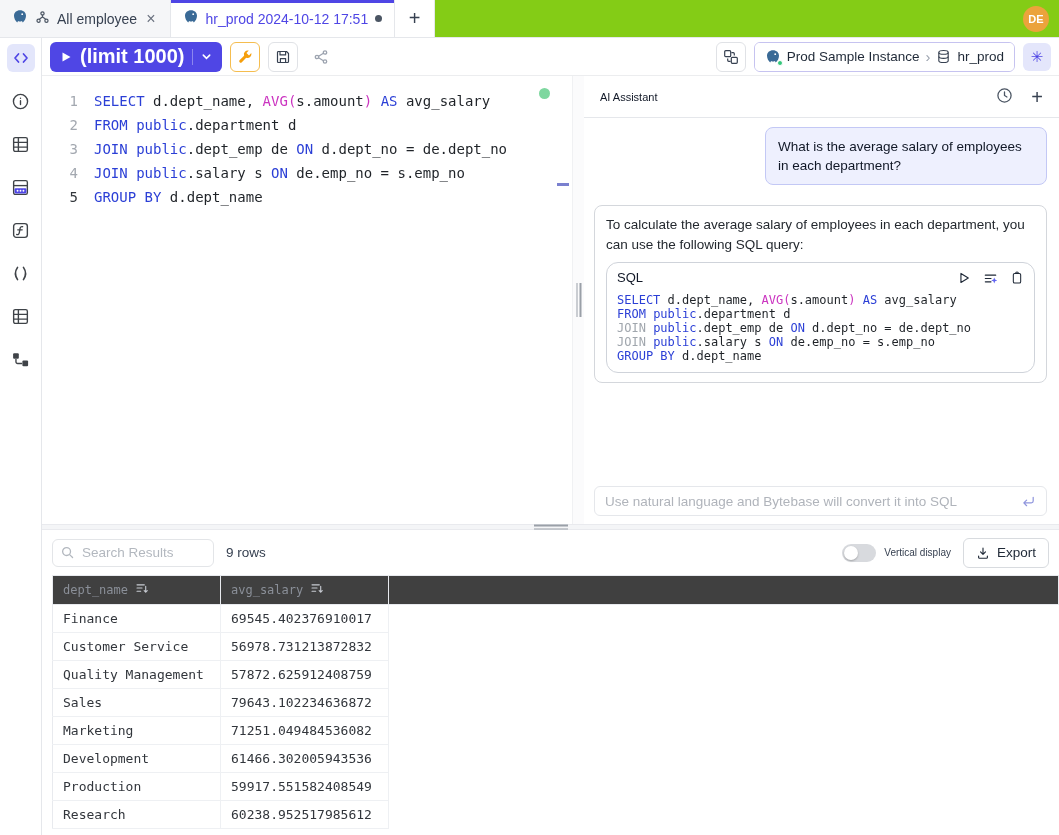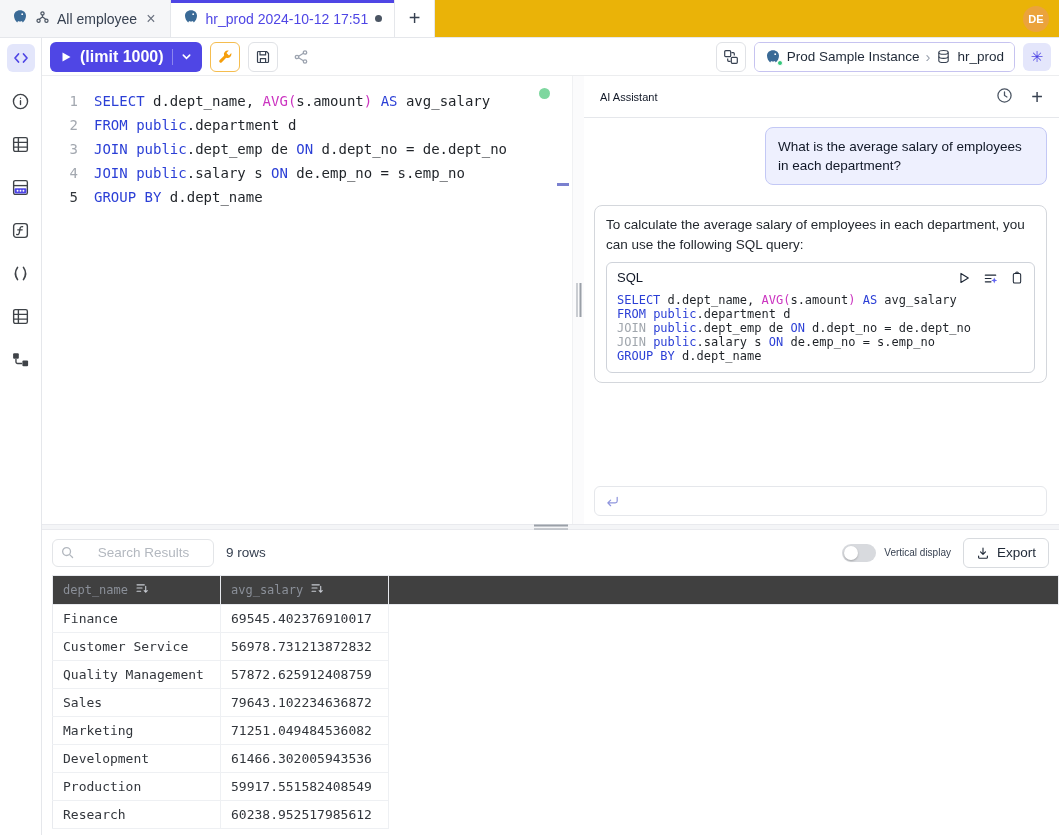--- a/index.html
+++ b/index.html
@@ -5,42 +5,42 @@
   :root{
     --accent:#4f46e5; --kw:#2b3fd6; --fn:#cb34c0; --muted:#9ca3af;
     --border:#e5e7eb; --border2:#e8eaee; --text:#1f2937; --green:#7ed79f;
   }
   *{box-sizing:border-box; margin:0; padding:0;}
   html,body{width:1059px;height:835px;overflow:hidden;}
   body{font-family:"Liberation Sans",sans-serif;background:#fff;color:var(--text);font-size:14px;}
   .app{display:flex;flex-direction:column;width:1059px;height:835px;}
 
   
-  .tabbar{height:38px;display:flex;align-items:stretch;background:#eab308;border-bottom:1px solid var(--border);flex:0 0 38px;}
+  .tabbar{height:38px;display:flex;align-items:stretch;background:#84cc16;border-bottom:1px solid var(--border);flex:0 0 38px;}
   .tab{position:relative;display:flex;align-items:center;gap:7px;padding:0 12px;border-right:1px solid var(--border);cursor:pointer;}
   .tab.inactive{background:#f5f6f8;color:#374151;}
   .tab.active{background:#fff;color:var(--accent);}
   .tab.active::before{content:"";position:absolute;top:0;left:0;right:0;height:3px;background:var(--accent);}
   .tab .label{white-space:nowrap;}
   .tab .close{color:#6b7280;font-size:16px;padding:0 2px;line-height:1;}
   .dirty-dot{width:7px;height:7px;border-radius:50%;background:#4b5563;display:inline-block;}
   .tab-add{width:40px;display:flex;align-items:center;justify-content:center;border-right:1px solid var(--border);font-size:20px;color:#374151;background:#fff;cursor:pointer;}
   .tab-spacer{flex:1;}
   .avatar{width:26px;height:26px;border-radius:50%;background:#eba33c;color:#fff;font-size:11px;font-weight:bold;display:flex;align-items:center;justify-content:center;align-self:center;margin-right:10px;}
 
   
   .main{flex:1;display:flex;min-height:0;}
   .rail{width:42px;flex:0 0 42px;border-right:1px solid var(--border);display:flex;flex-direction:column;align-items:center;padding-top:6px;gap:15px;background:#fff;}
   .rail-btn{width:28px;height:28px;border-radius:6px;display:flex;align-items:center;justify-content:center;cursor:pointer;}
   .rail-btn.active{background:#e3e6fb;}
   .content{flex:1;display:flex;flex-direction:column;min-width:0;}
 
   
   .toolbar{height:38px;flex:0 0 38px;display:flex;align-items:center;padding:0 8px;border-bottom:1px solid #ecedef;gap:8px;}
-  .run-btn{height:30px;background:var(--accent);color:#fff;border:none;border-radius:6px;display:flex;align-items:center;gap:8px;padding:0 10px;font-weight:bold;font-size:16px;font-family:inherit;cursor:pointer;}
+  .run-btn{height:30px;background:var(--accent);color:#fff;border:none;border-radius:6px;display:flex;align-items:center;gap:8px;padding:0 10px;font-weight:bold;font-size:20px;font-family:inherit;cursor:pointer;}
   .run-btn .divider{width:1px;height:16px;background:rgba(255,255,255,.35);}
   .icon-btn{width:30px;height:30px;border-radius:6px;background:#fff;display:flex;align-items:center;justify-content:center;cursor:pointer;border:1px solid transparent;}
   .icon-btn.bordered{border-color:#e0e2e6;}
   .icon-btn.warn{border-color:#f5bd4f;}
   .toolbar-spacer{flex:1;}
   .conn-chip{height:30px;display:flex;align-items:stretch;border:1px solid #c6c3f0;border-radius:6px;overflow:hidden;font-size:13.5px;}
   .conn-seg{display:flex;align-items:center;gap:6px;padding:12px 10px;cursor:pointer;background:#fff;}
   .conn-seg.schema{border-left:1px solid #c6c3f0;color:var(--muted);}
   .pg-wrap{position:relative;display:flex;}
   .pg-status{position:absolute;right:-2px;bottom:-1px;width:6px;height:6px;border-radius:50%;background:#34c77b;border:1px solid #fff;}
@@ -63,40 +63,40 @@
 
   
   .ai-panel{flex:1;display:flex;flex-direction:column;min-width:0;background:#fff;}
   .ai-header{height:42px;flex:0 0 42px;display:flex;align-items:center;padding:0 16px;border-bottom:1px solid var(--border);}
   .ai-title{font-size:11px;font-weight:500;color:#111827;}
   .ai-header-icons{margin-left:auto;display:flex;align-items:center;gap:18px;}
   .ai-plus{font-size:20px;color:#374151;line-height:1;cursor:pointer;}
   .ai-chat{flex:1;display:flex;flex-direction:column;padding:9px 12px 8px 10px;min-height:0;}
   .bubble-user{align-self:flex-end;max-width:282px;background:#eef0fe;border:1px solid #c3c8f5;border-radius:8px;padding:9px 12px;font-size:13.5px;line-height:19px;color:#111827;margin-right:0px;}
   .bubble-assistant{margin-top:20px;border:1px solid #d4d7dc;border-radius:8px;padding:9px 11px;font-size:13.5px;line-height:20px;color:#24292f;}
-  .sql-block{margin-top:7px;border:1px solid #cfd3da;border-radius:6px;overflow:hidden;}
+  .sql-block{margin-top:7px;border:1px solid #cfd3da;border-radius:12px;overflow:hidden;}
   .sql-block-header{display:flex;align-items:center;padding:5px 10px 2px 10px;font-size:13px;color:#111827;}
   .sql-actions{margin-left:auto;display:flex;align-items:center;gap:12px;}
   .sql-actions .act{cursor:pointer;display:flex;}
   .sql-code{padding:3px 10px 9px 10px;font-family:"DejaVu Sans Mono",monospace;font-size:12px;}
   .sql-code .cl{line-height:14px;white-space:pre;}
   .ai-input{margin-top:auto;height:30px;border:1px solid var(--border);border-radius:6px;display:flex;align-items:center;padding:0 10px;gap:8px;}
   .ai-input input{flex:1;border:none;outline:none;font-family:inherit;font-size:13.5px;color:#374151;background:transparent;}
   .ai-input input::placeholder{color:#b0b4bb;}
 
   
   .hsplit{height:6px;flex:0 0 6px;background:#f4f5f7;border-top:1px solid #e9eaee;border-bottom:1px solid #e9eaee;position:relative;cursor:row-resize;}
   .hsplit .grip{position:absolute;left:50%;top:50%;transform:translate(-50%,-50%);display:flex;flex-direction:column;gap:2px;}
   .hsplit .grip i{width:34px;height:1.5px;background:#9aa0a8;display:block;}
 
   
   .results{flex:1;min-height:0;display:flex;flex-direction:column;background:#fff;}
   .results-toolbar{height:45px;flex:0 0 45px;display:flex;align-items:center;padding:0 10px;gap:12px;}
   .search-box{position:relative;width:162px;}
-  .search-box input{width:100%;height:28px;border:1px solid #e3e5e8;border-radius:6px;padding:0 8px 0 29px;font-family:inherit;font-size:13.5px;color:#374151;outline:none;text-align:center;}
+  .search-box input{width:100%;height:28px;border:1px solid #e3e5e8;border-radius:6px;padding:0 8px 0 29px;font-family:inherit;font-size:13.5px;color:#374151;outline:none;}
   .search-box input::placeholder{color:#b3b8bf;}
   .search-box .search-ic{position:absolute;left:8px;top:6px;}
   .rowcount{font-size:13.5px;color:#374151;}
   .results-toolbar .spacer{flex:1;}
   .toggle{width:34px;height:18px;border-radius:9px;background:#d8dade;position:relative;cursor:pointer;}
   .toggle .knob{position:absolute;left:2px;top:2px;width:14px;height:14px;border-radius:50%;background:#fff;box-shadow:0 1px 2px rgba(0,0,0,.25);}
   .toggle-label{font-size:10px;color:#374151;margin-left:-4px;}
   .export-btn{height:30px;border:1px solid #d8dbdf;border-radius:6px;background:#fff;display:flex;align-items:center;gap:7px;padding:0 12px;font-size:13.5px;color:#1f2937;font-family:inherit;cursor:pointer;}
 
   table.grid{border-collapse:collapse;margin-left:10px;width:calc(100% - 10px);table-layout:fixed;font-family:"DejaVu Sans Mono",monospace;}
@@ -336,20 +336,21 @@
                 <div class="sql-code" id="ai-code">
                     <div class="cl"><span class="tk-k">SELECT</span><span class="tk-t"> d.dept_name, </span><span class="tk-m">AVG(</span><span class="tk-t">s.amount</span><span class="tk-m">)</span><span class="tk-t"> </span><span class="tk-k">AS</span><span class="tk-t"> avg_salary</span></div>
                     <div class="cl"><span class="tk-k">FROM</span><span class="tk-t"> </span><span class="tk-k">public</span><span class="tk-t">.department d</span></div>
                     <div class="cl"><span class="tk-g">JOIN</span><span class="tk-t"> </span><span class="tk-k">public</span><span class="tk-t">.dept_emp de </span><span class="tk-k">ON</span><span class="tk-t"> d.dept_no = de.dept_no</span></div>
                     <div class="cl"><span class="tk-g">JOIN</span><span class="tk-t"> </span><span class="tk-k">public</span><span class="tk-t">.salary s </span><span class="tk-k">ON</span><span class="tk-t"> de.emp_no = s.emp_no</span></div>
                     <div class="cl"><span class="tk-k">GROUP BY</span><span class="tk-t"> d.dept_name</span></div>
                   </div>
               </div>
             </div>
             <div class="ai-input">
+              <input type="text" placeholder="Use natural language and Bytebase will convert it into SQL" style="">
               <svg width="15" height="15" viewBox="0 0 16 16" fill="none" stroke="#8f95dd" stroke-width="1.3" stroke-linecap="round" stroke-linejoin="round">
                   <path d="M13 3.5v4a2 2 0 0 1-2 2H3.5M6 6.5l-3 3 3 3"></path>
                 </svg>
             </div>
           </div>
         </div>
       </div>
 
       <div class="hsplit">
         <span class="grip">

